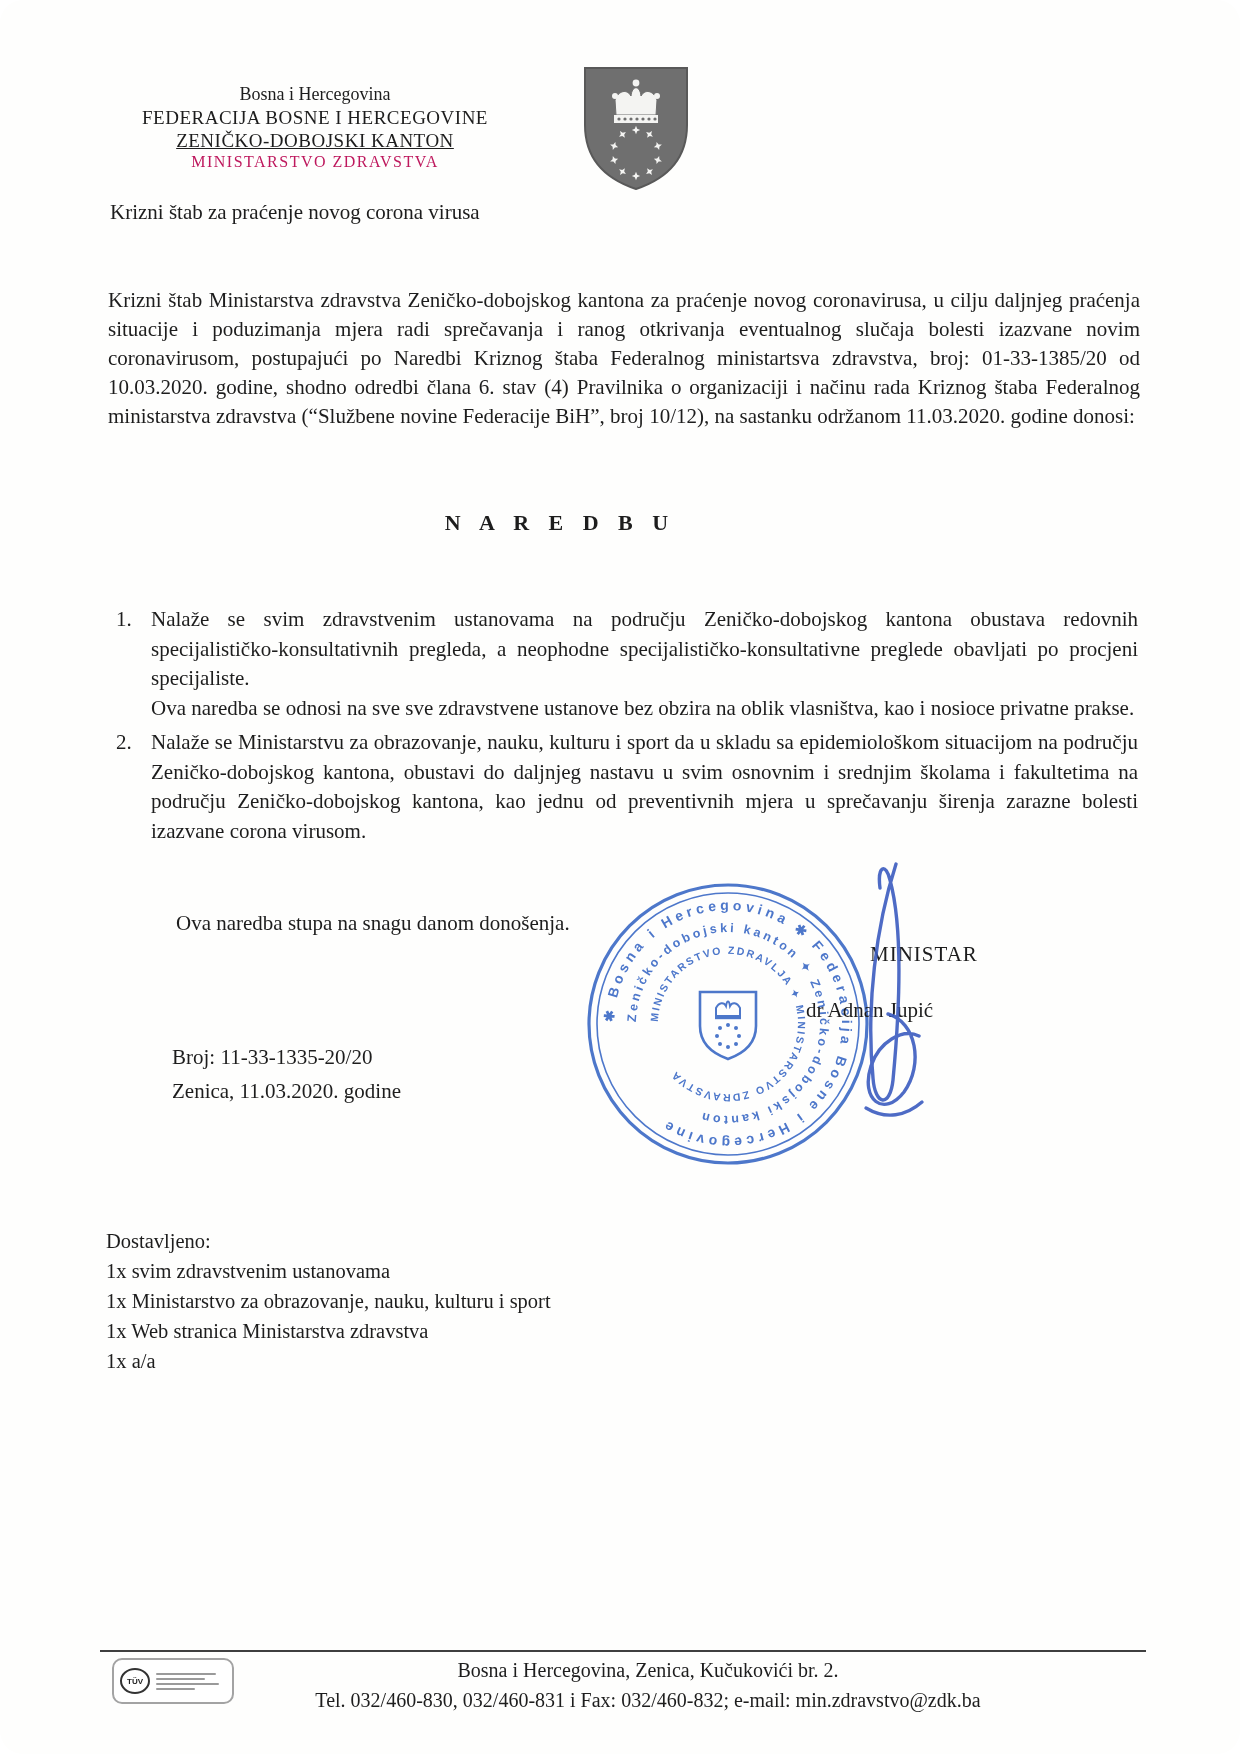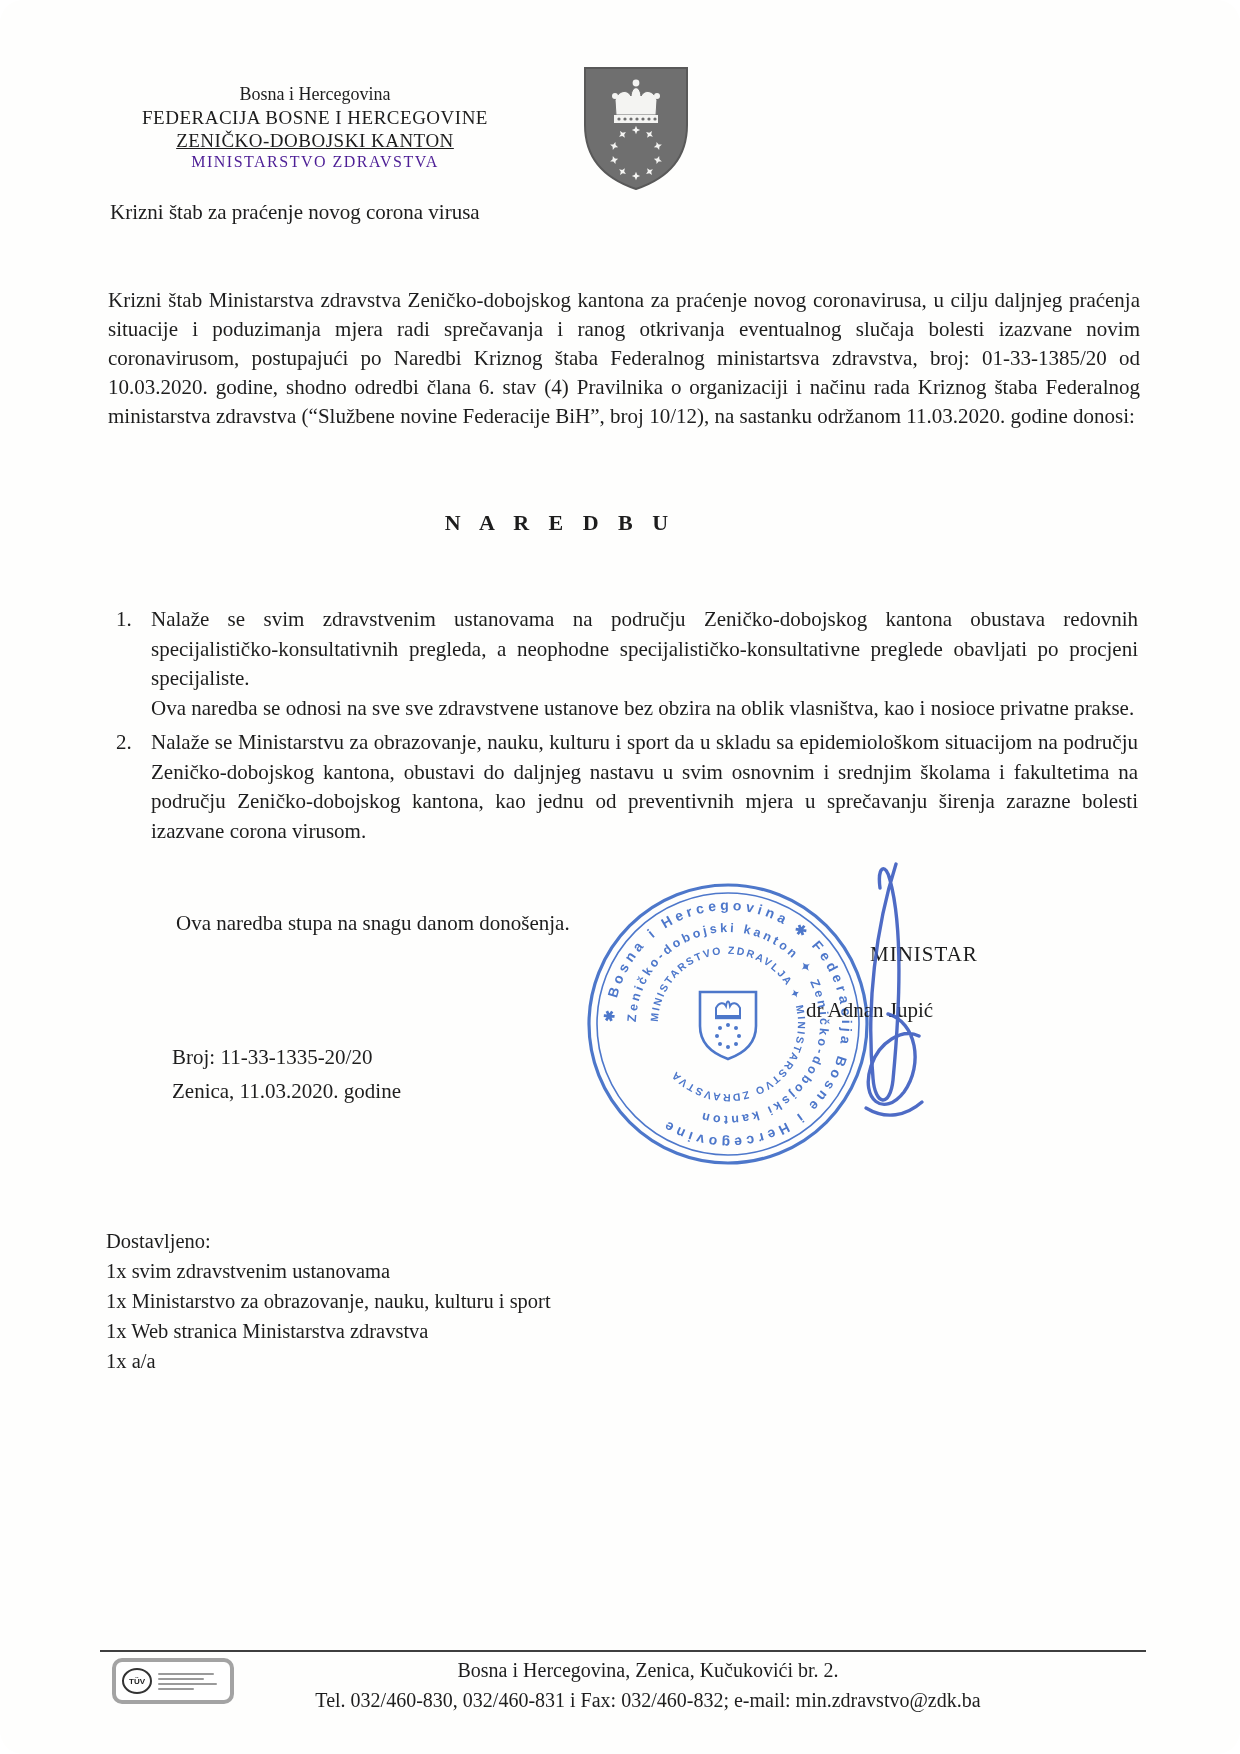--- a/index.html
+++ b/index.html
@@ -7,21 +7,21 @@
   .page{
     position:relative;width:1240px;height:1754px;background:#fefefd;
     font-family:"Liberation Serif","DejaVu Serif",serif;color:#1d1d1d;overflow:hidden;border-radius:23px;
   }
   .abs{position:absolute}
   
   .hdr{ text-align:center; line-height:1.22; }
   .hdr .l1{font-size:18px}
   .hdr .l2{font-size:19px; letter-spacing:.5px}
   .hdr .l3{font-size:19px; letter-spacing:.5px; text-decoration:underline}
-  .hdr .l4{font-size:16px; letter-spacing:1.5px; color:#4c1d95}
+  .hdr .l4{font-size:16px; letter-spacing:1.5px; color:#be185d}
   .subtitle{font-size:21px}
   
   .intro{width:1032px; font-size:21px; line-height:29px; text-align:justify}
   .order-title{width:904px; text-align:center; font-size:22px; font-weight:bold; letter-spacing:7px}
   .olist{width:1022px; font-size:21px; line-height:29.5px}
   .oitem{display:flex}
   .oitem + .oitem{margin-top:5px}
   .onum{width:35px; flex:none}
   .otext{flex:1; text-align:justify}
   .closing{font-size:21px}
@@ -30,21 +30,21 @@
   .minister-title{font-size:21px; letter-spacing:1px}
   .minister-name{font-size:21px}
   .stamp-svg{opacity:.88}
   .sig-svg{opacity:.9}
   
   .dist{font-size:20.5px; line-height:30px}
   
   .footer-rule{border-top:2px solid #3f3f3f; width:1046px}
   .footer-text{width:1040px; text-align:center; font-size:20px; line-height:30px}
   .tuv{
-    width:122px;height:46px;border:4px solid #a3a3a3;border-radius:10px;
+    width:122px;height:46px;border:2px solid #a3a3a3;border-radius:10px;
     display:flex;align-items:center;gap:6px;padding:4px 6px;background:#fff;
   }
   .tuv-logo{
     width:30px;height:26px;border:2px solid #333;border-radius:50%;
     display:flex;align-items:center;justify-content:center;
     font-family:"Liberation Sans",sans-serif;font-weight:bold;font-size:8px;color:#222;
   }
   .tuv-lines{flex:1;display:flex;flex-direction:column;gap:3px}
   .tuv-lines i{display:block;height:2px;background:#9a9a9a;border-radius:1px}
   .tuv-lines i:nth-child(1){width:85%}

